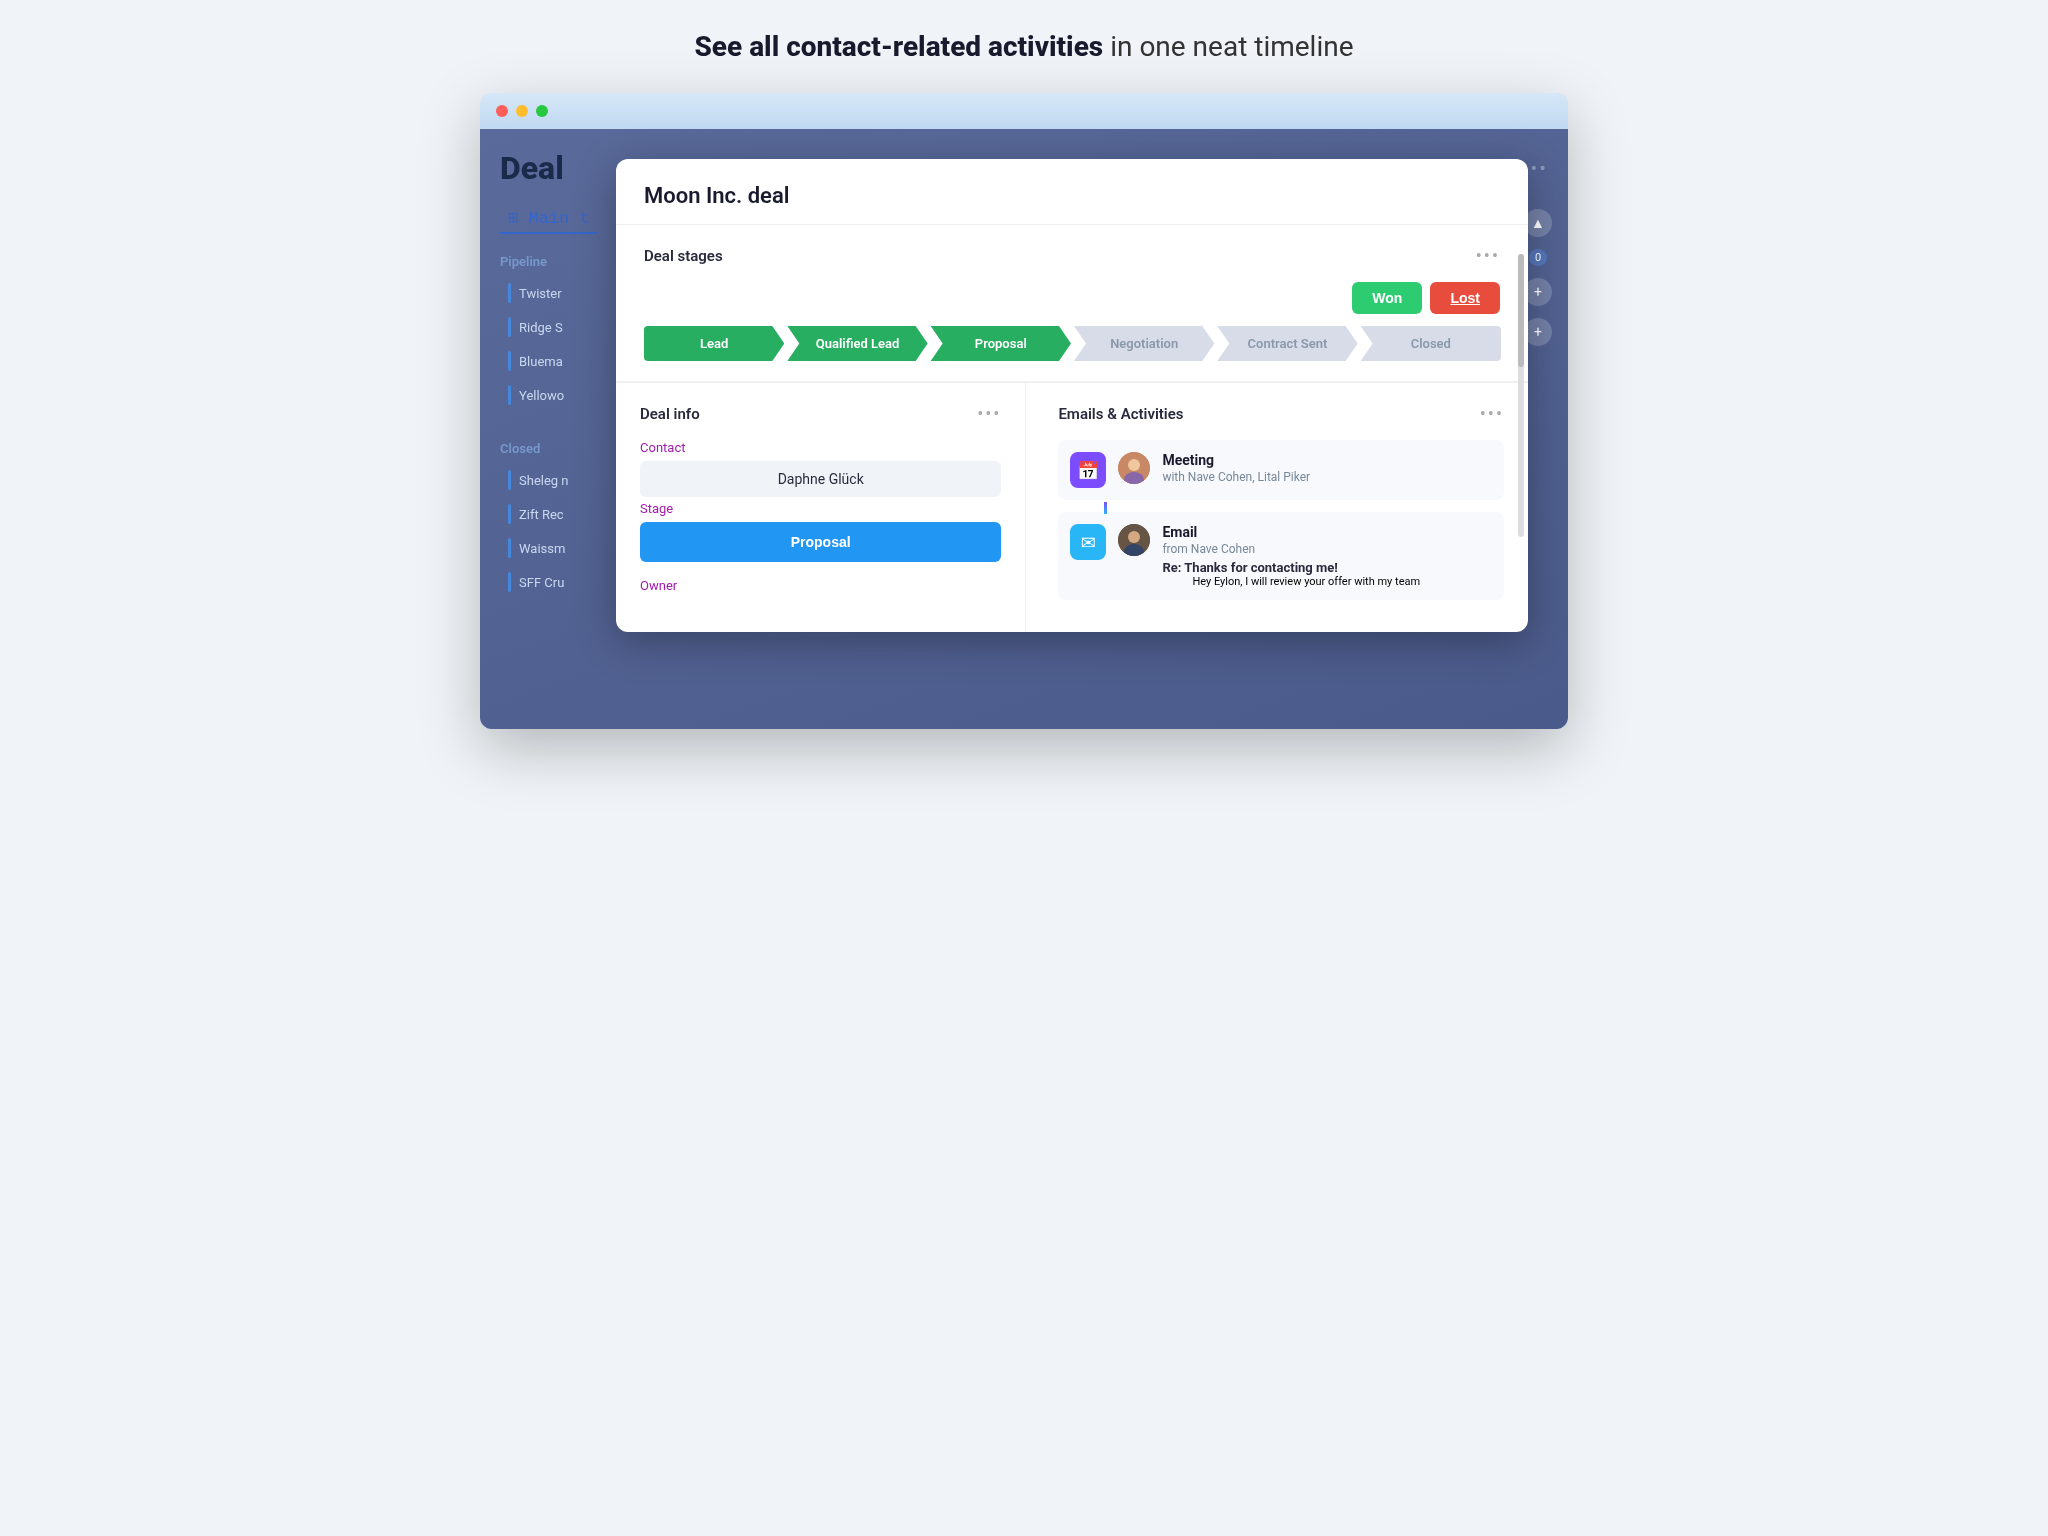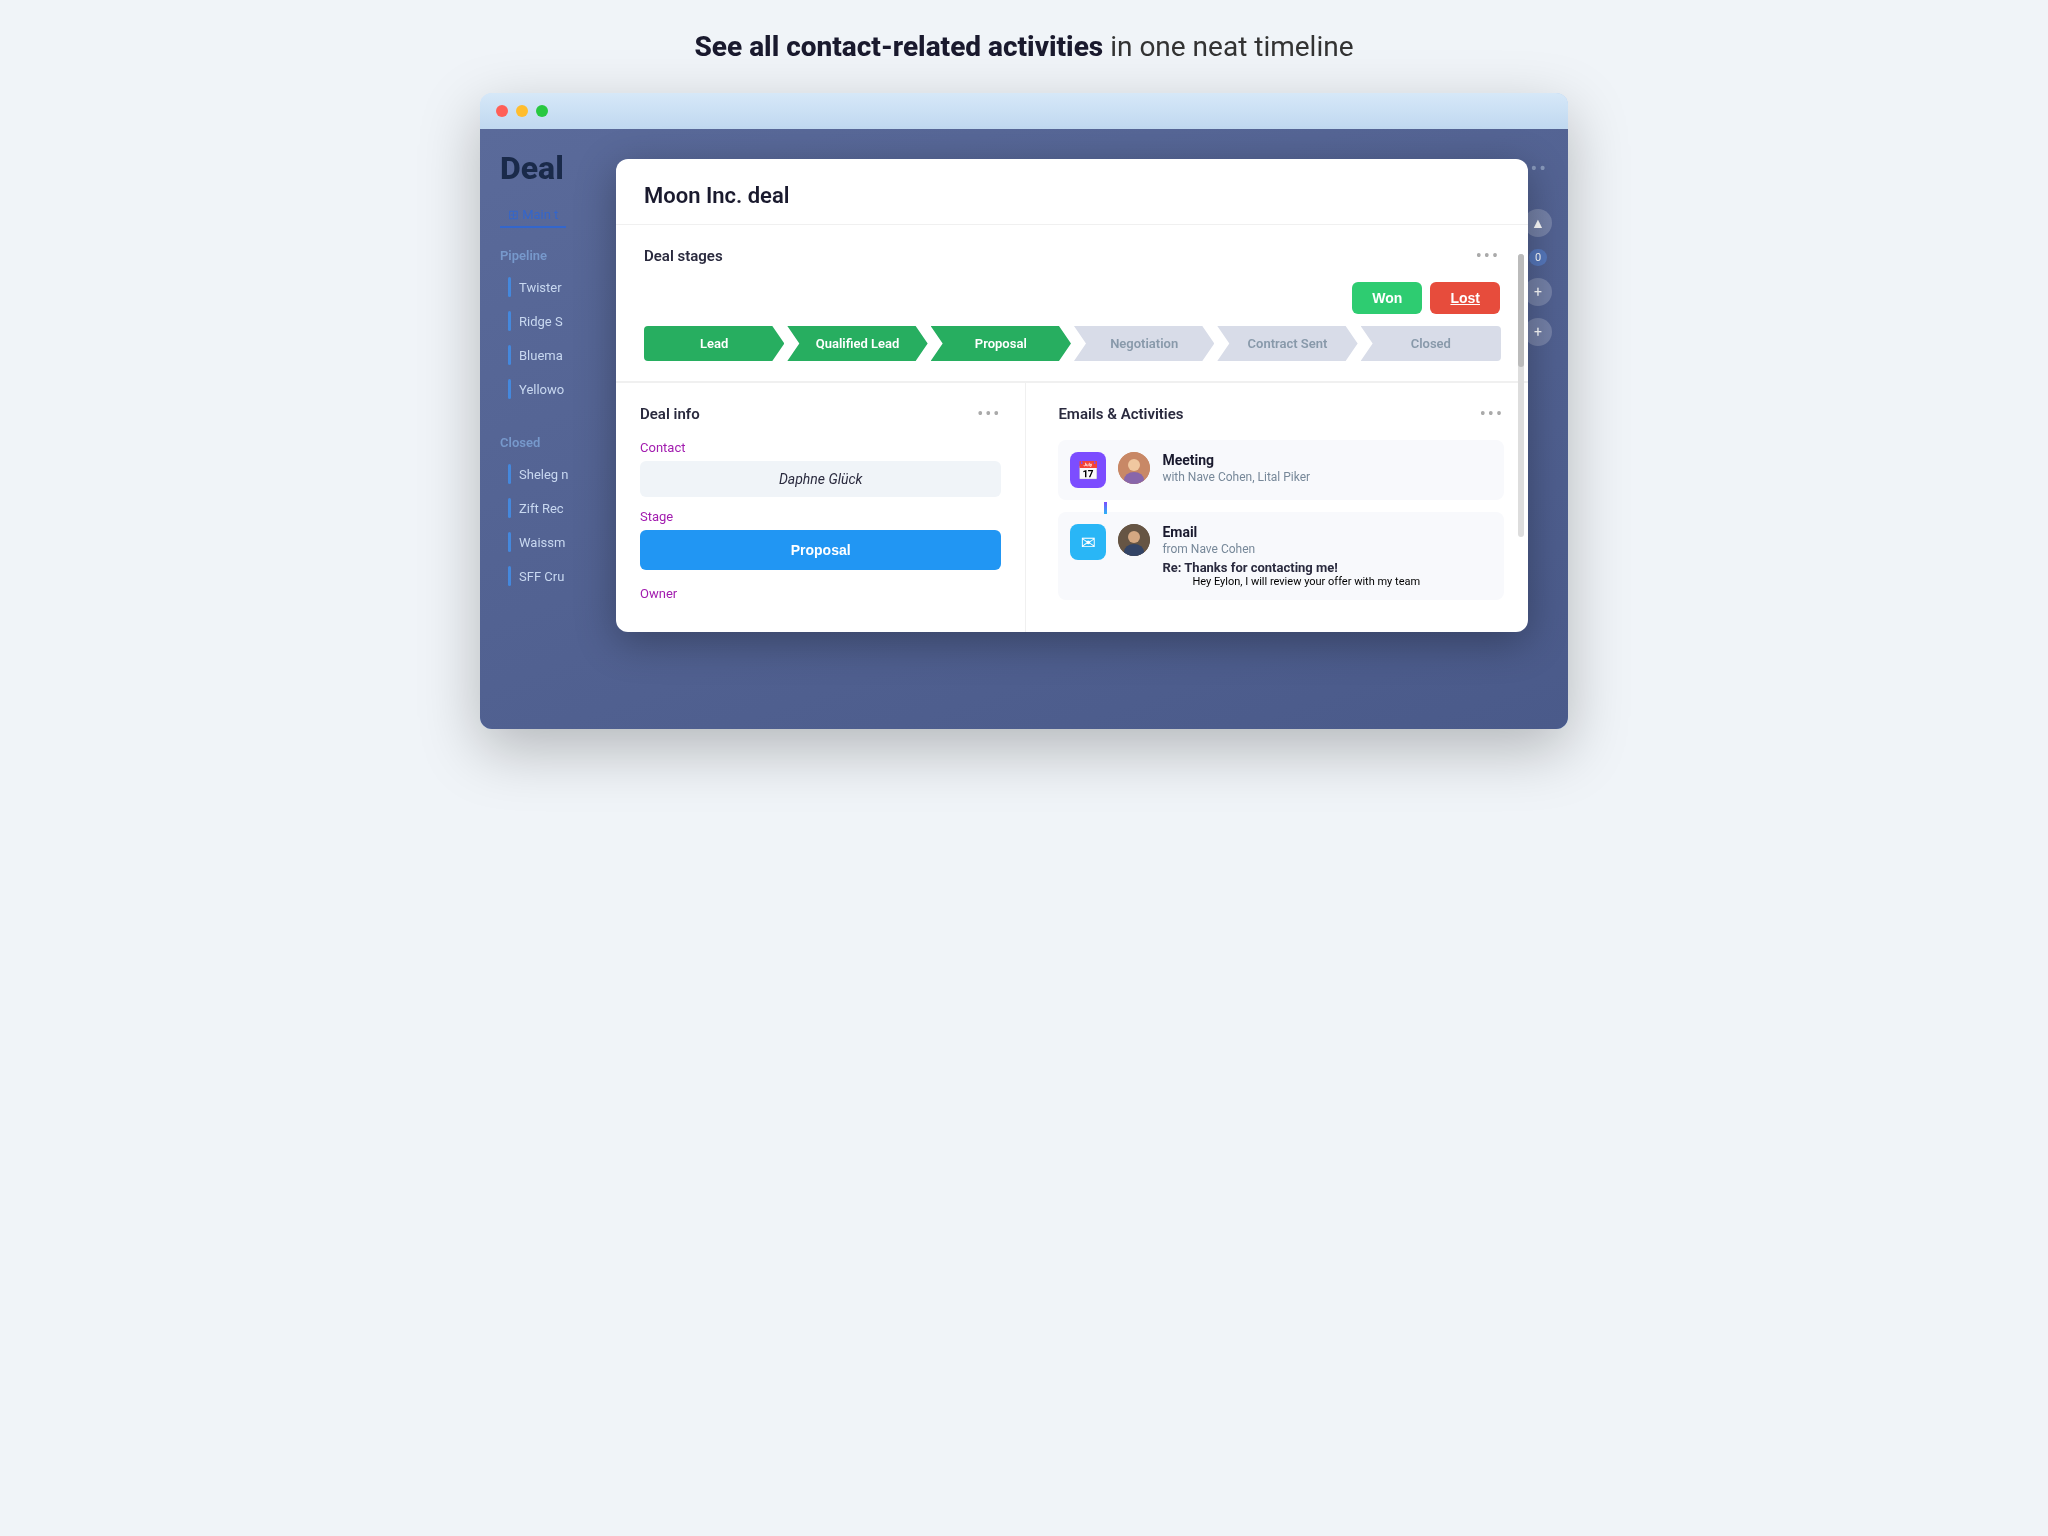--- a/index.html
+++ b/index.html
@@ -78,23 +78,24 @@
     }
 
     .app-nav {
       display: flex;
       align-items: center;
       gap: 16px;
       margin-bottom: 20px;
     }
     .app-nav-item {
       color: #7788aa;
-      font-size: 13px;
+      font-size: 17px;
       padding: 4px 8px;
       cursor: pointer;
+      font-family: Liberation Mono, monospace;
     }
     .app-nav-item.active {
       color: #3366cc;
       border-bottom: 2px solid #3366cc;
     }
 
     .sidebar-label {
       color: #7799cc;
       font-size: 13px;
       font-weight: 600;
@@ -305,23 +306,22 @@
       color: #a21caf;
       margin-bottom: 6px;
       font-weight: 400;
     }
     .field-value-box {
       background: #f0f4f8;
       border-radius: 6px;
       padding: 10px 14px;
       font-size: 14px;
       color: #2a2a3e;
-      margin-bottom: 12px;
+      margin-bottom: 4px;
       text-align: center;
-      font-style: italic;
     }
     .field-stage-btn {
       background: #2196f3;
       color: white;
       border: none;
       border-radius: 6px;
       padding: 12px 14px;
       font-size: 14px;
       font-weight: 600;
       cursor: pointer;

